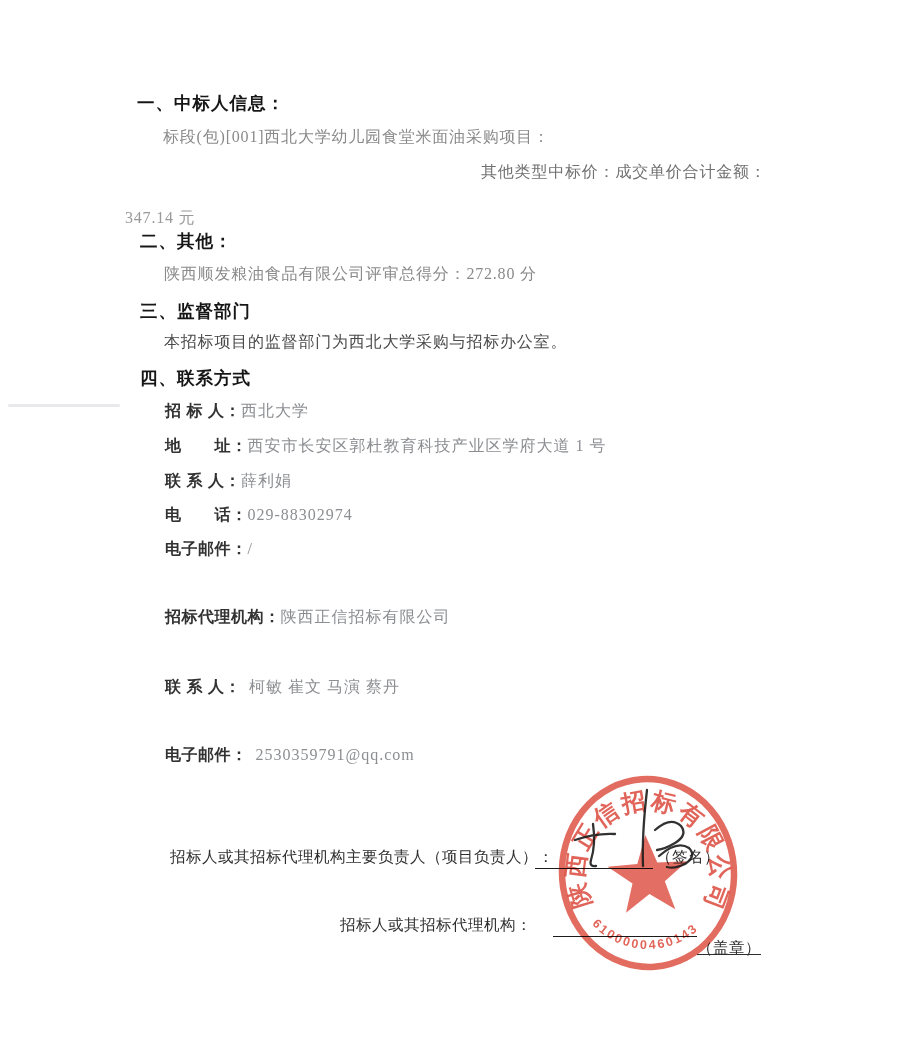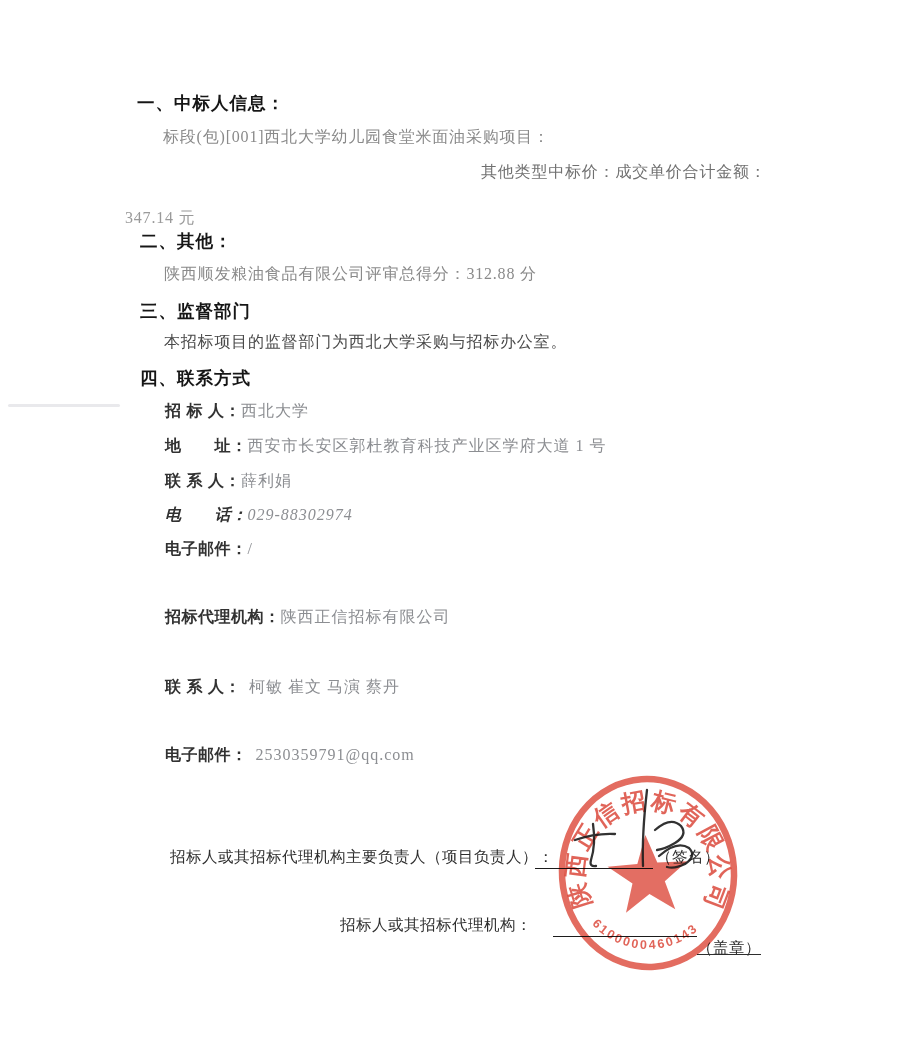--- a/index.html
+++ b/index.html
@@ -45,37 +45,37 @@
 
 
   <div class="scan-artifact"></div>
 
   <div class="abs sec-heading" style="left:137px; top:91px;">一、中标人信息：</div>
   <div class="abs body-text c-gray-1" style="left:163px; top:127px;">标段(包)[001]西北大学幼儿园食堂米面油采购项目：</div>
   <div class="abs body-text c-gray-2" style="left:481px; top:162px;">其他类型中标价：成交单价合计金额：</div>
   <div class="abs body-text c-gray-3" style="left:125px; top:208px;">347.14 元</div>
 
   <div class="abs sec-heading" style="left:140px; top:229px;">二、其他：</div>
-  <div class="abs body-text c-gray-1" style="left:164px; top:264px;">陕西顺发粮油食品有限公司评审总得分：312.88 分</div>
+  <div class="abs body-text c-gray-1" style="left:164px; top:264px;">陕西顺发粮油食品有限公司评审总得分：272.80 分</div>
 
   <div class="abs sec-heading" style="left:140px; top:299px;">三、监督部门</div>
   <div class="abs body-text c-dark" style="left:164px; top:332px;">本招标项目的监督部门为西北大学采购与招标办公室。</div>
 
   <div class="abs sec-heading" style="left:140px; top:366px;">四、联系方式</div>
 
   <div class="abs" style="left:165px; top:401px;">
     <span class="contact-label">招 标 人：</span><span class="contact-value">西北大学</span>
   </div>
   <div class="abs" style="left:165px; top:436px;">
     <span class="contact-label">地　　址：</span><span class="contact-value">西安市长安区郭杜教育科技产业区学府大道 1 号</span>
   </div>
   <div class="abs" style="left:165px; top:471px;">
     <span class="contact-label">联 系 人：</span><span class="contact-value">薛利娟</span>
   </div>
-  <div class="abs" style="left:165px; top:505px;font-style:italic;">
+  <div class="abs" style="left:165px; top:505px;">
     <span class="contact-label">电　　话：</span><span class="contact-value">029-88302974</span>
   </div>
   <div class="abs" style="left:165px; top:539px;">
     <span class="contact-label">电子邮件：</span><span class="contact-value">/</span>
   </div>
 
   <div class="abs" style="left:165px; top:607px;">
     <span class="contact-label">招标代理机构：</span><span class="contact-value">陕西正信招标有限公司</span>
   </div>
   <div class="abs" style="left:165px; top:677px;">

